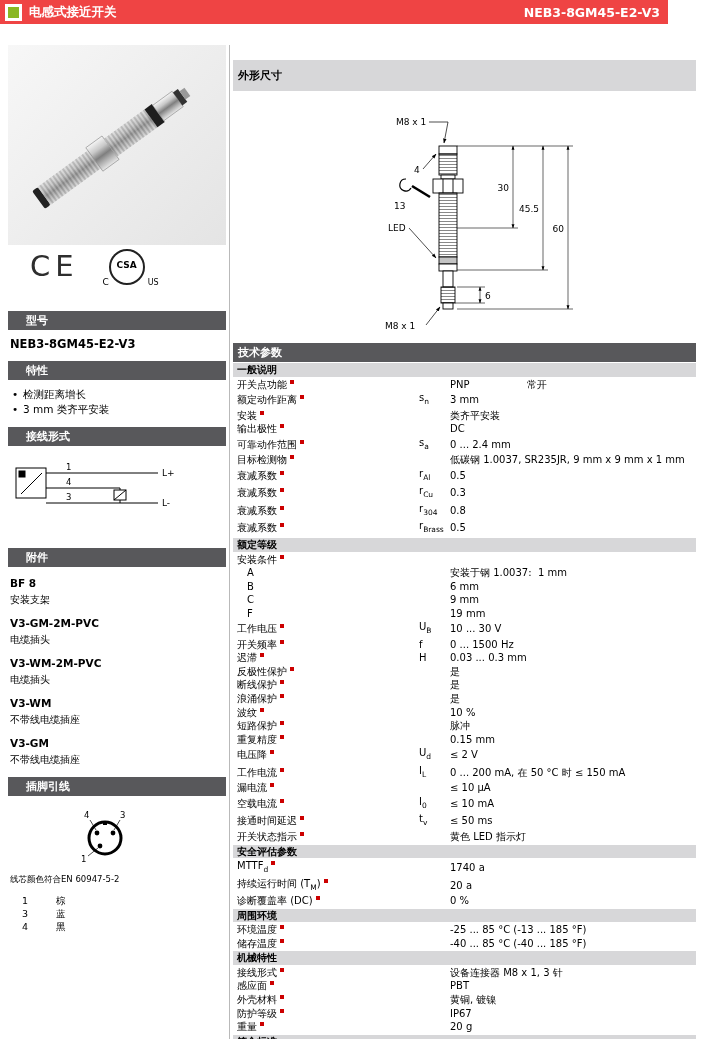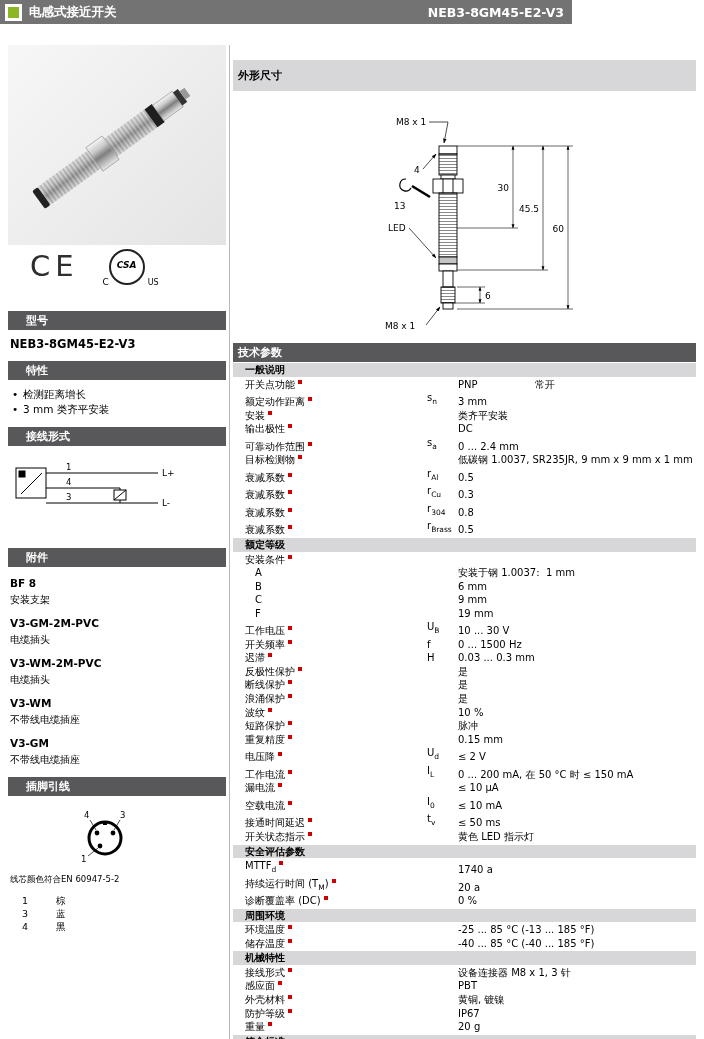--- a/index.html
+++ b/index.html
@@ -1,36 +1,36 @@
 <!DOCTYPE html>
 <html><head>
 <meta charset="utf-8">
 <style>
   *{margin:0;padding:0;box-sizing:border-box}
   html,body{background:#fff}
   body{font-family:"DejaVu Sans","Liberation Sans",sans-serif;color:#000}
   .page{position:relative;width:704px;height:1039px;background:#fff;overflow:hidden;font-size:10px}
 
   
-  .topbar{position:absolute;top:0;left:0;width:572px;height:24px;background:#737373;color:#fff;
+  .topbar{position:absolute;top:0;left:0;width:668px;height:24px;background:#ef4444;color:#fff;
           display:flex;align-items:center}
   .plogo{width:17px;height:17px;margin:0 7px 0 5px;background:#fff;display:flex;align-items:center;justify-content:center;flex:none}
   .plogo-in{width:11px;height:11px;background:#8ab723}
   .topbar-title{font-weight:bold;font-size:12.5px;flex:1}
   .topbar-part{font-weight:bold;font-size:12.5px;margin-right:8px}
 
   .divider{position:absolute;left:229px;top:45px;height:994px;width:1px;background:#b9b9b9}
 
   
   .leftcol{position:absolute;left:8px;top:45px;width:218px}
   .photo{width:218px;height:200px;background:linear-gradient(135deg,#f7f7f7,#e4e4e4);overflow:hidden}
   .marks{display:flex;align-items:flex-start;gap:30px;height:52px;padding-left:22px;margin-top:4px}
   .ce{font-size:29px;letter-spacing:5px;color:#2e2e2e}
   .csa{position:relative;width:36px;height:36px;border:2.5px solid #222;border-radius:50%;flex:none}
-  .csa-inner{position:absolute;left:0;right:0;top:9px;text-align:center;font-size:9px;font-weight:bold;font-style:italic}
+  .csa-inner{position:absolute;left:0;right:0;top:9px;text-align:center;font-size:9px;font-weight:bold;}
   .csa-c{position:absolute;left:-8px;bottom:-4px;font-size:9px}
   .csa-us{position:absolute;right:-16px;bottom:-4px;font-size:8px}
   .lbar{background:#58585b;color:#fff;font-weight:bold;font-size:11px;padding:2px 18px;margin-top:10px}
   .model-val{font-weight:bold;font-size:11.5px;margin:7px 2px 0 2px}
   ul.features{margin:7px 2px 0 4px}
   ul.features li{list-style:none;position:relative;padding-left:11px;font-size:10.5px;line-height:15px}
   ul.features li::before{content:"•";position:absolute;left:0}
   .wiring{margin-top:8px}
   .acc-name{font-weight:bold;font-size:10.5px;margin:10px 2px 0 2px}
   .acc-desc{font-size:10px;margin:4px 2px 0 2px}
@@ -41,21 +41,21 @@
   .pin-no{width:34px}
 
   
   .rightcol{position:absolute;left:233px;top:60px;width:463px}
   .gbar{background:#d7d7d9;font-weight:bold;font-size:11px;padding:8px 5px}
   .dbar{background:#58585b;color:#fff;font-weight:bold;font-size:11px;padding:2px 5px}
   .dimwrap{width:463px;height:252px;background:#fff;position:relative}
   svg{font-family:inherit}
 
   
-  .trow{display:flex;align-items:flex-end;padding-left:12px;min-height:13.55px;line-height:13.55px;font-size:10px}
+  .trow{display:flex;align-items:center;padding-left:4px;min-height:13.55px;line-height:13.55px;font-size:10px}
   .trow .lab{flex:0 0 182px;width:182px}
   .trow .lab.ind{padding-left:10px}
   .trow .sym{flex:0 0 31px;width:31px}
   .trow .val{flex:1 1 auto;white-space:pre-wrap}
   .trow sub{font-size:7.5px}
   .trow.th{background:#d7d7d9;font-weight:bold;margin:1px 0}
   .mk{display:inline-block;width:4px;height:4px;background:#cc0000;margin-left:3px;vertical-align:4px}
 </style>
 </head>
 <body>

